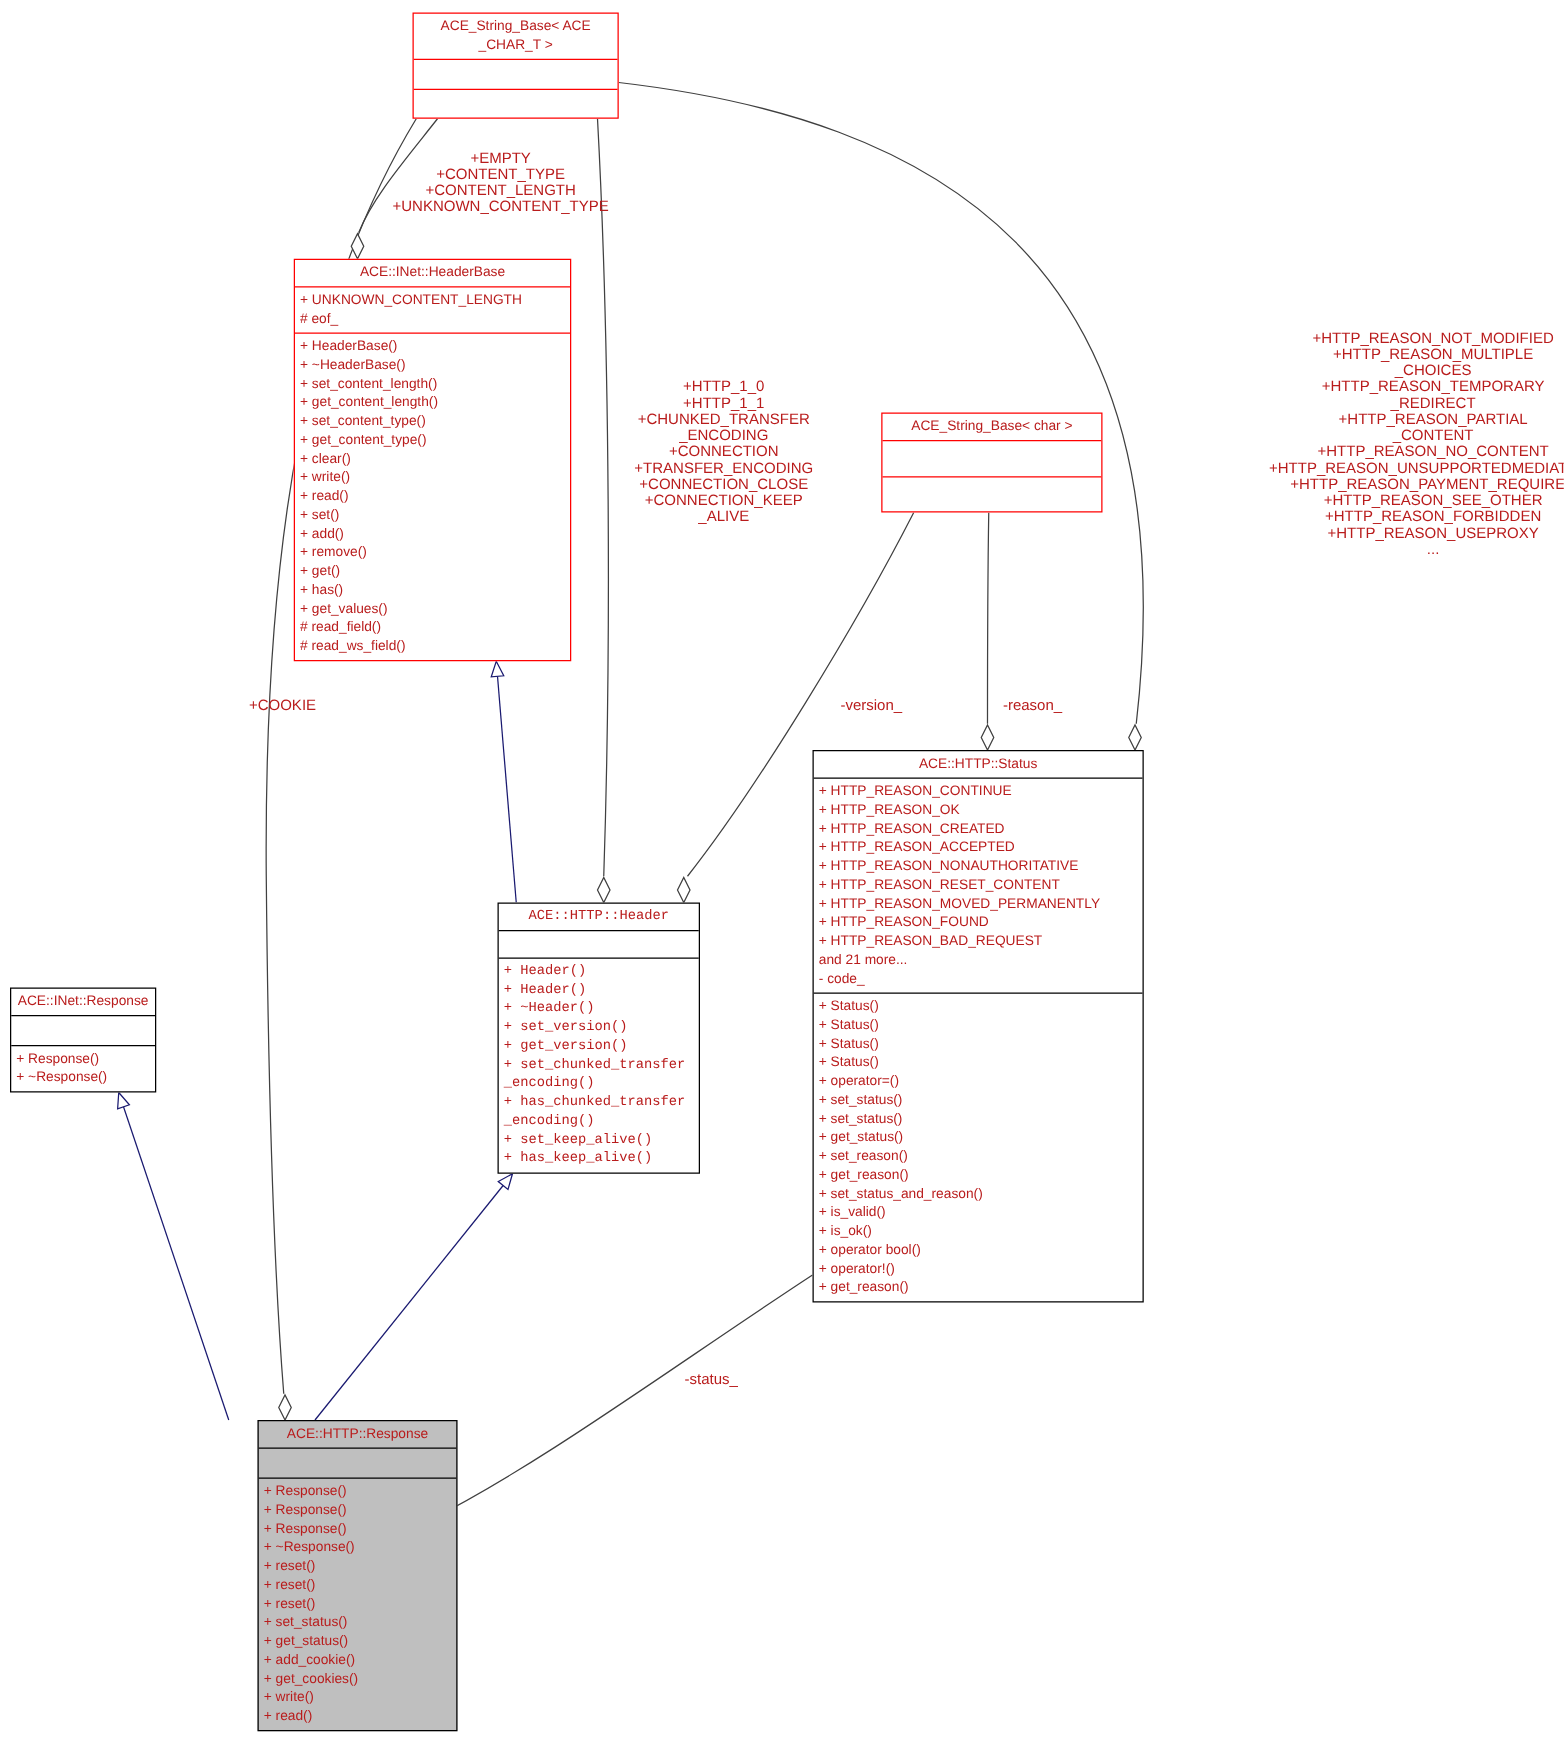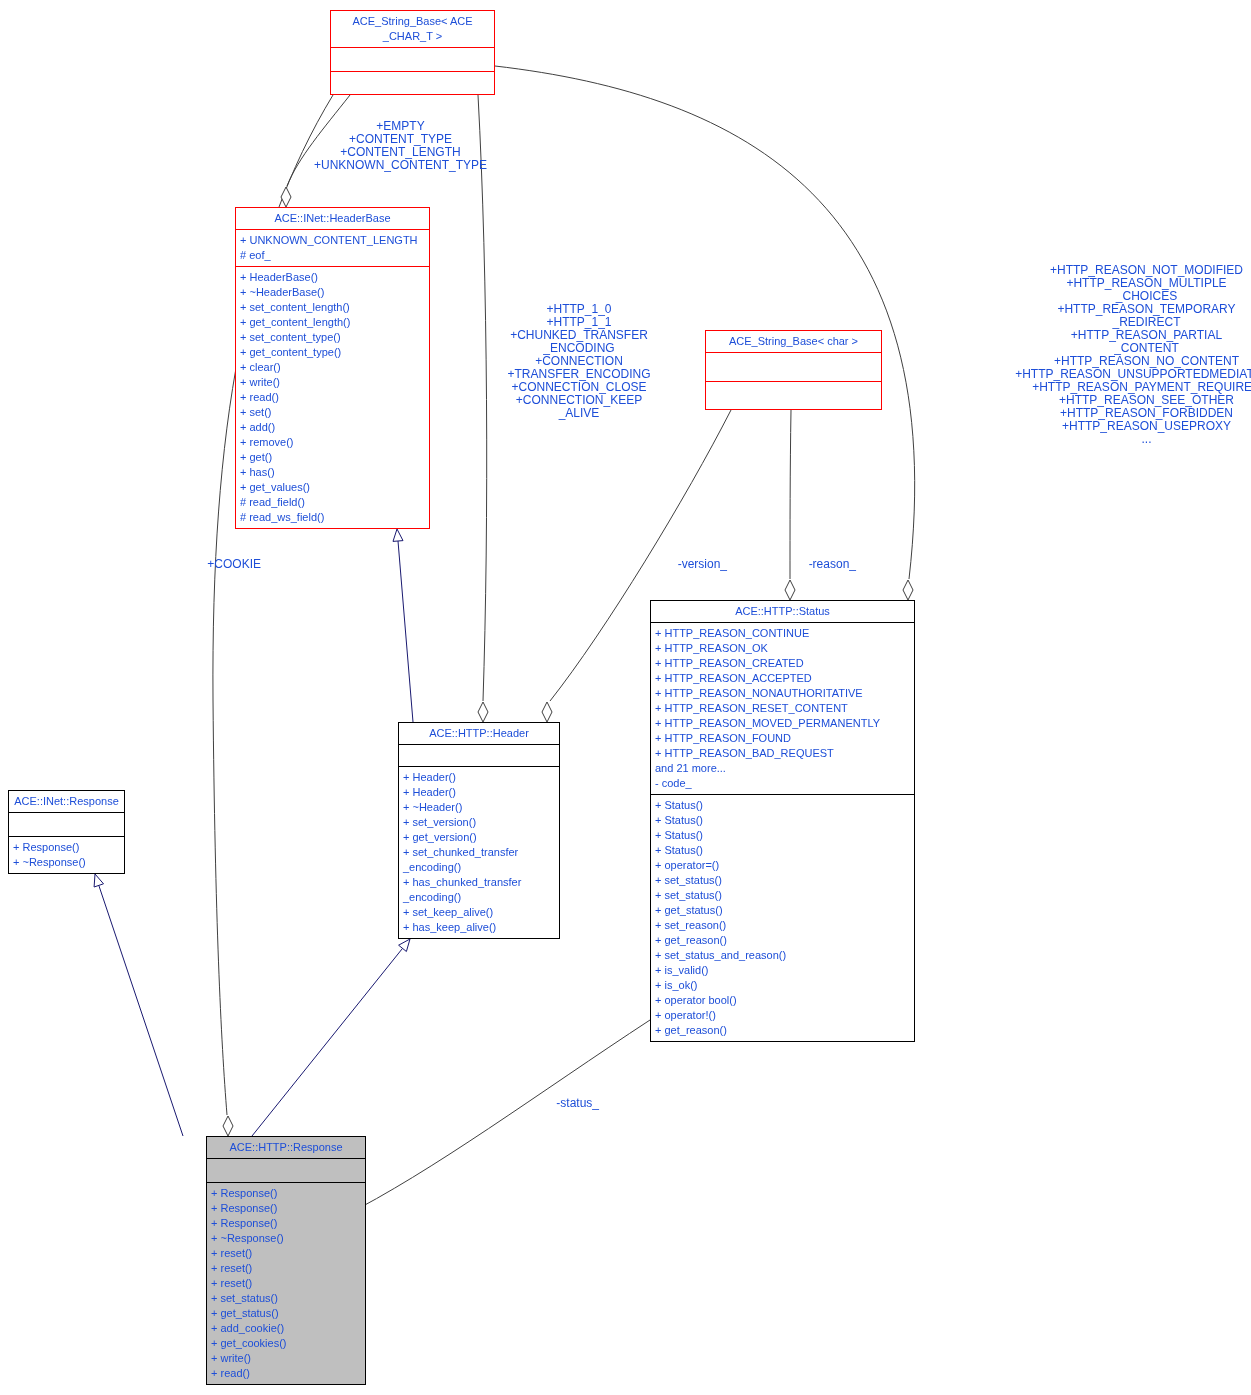--- a/index.html
+++ b/index.html
@@ -3,21 +3,21 @@
 <meta charset="utf-8">
 <style>
   * { box-sizing: border-box; margin: 0; padding: 0; }
   body { background: #ffffff; }
   .canvas {
     position: relative;
     width: 1251px;
     height: 1395px;
     background: #ffffff;
     font-family: "Liberation Sans", sans-serif;
-    color: #1d4ed8;
+    color: #b91c1c;
     overflow: hidden;
   }
   svg.edges { position: absolute; left: 0; top: 0; }
   .class-box {
     position: absolute;
     background: #ffffff;
     border: 1px solid #000000;
     font-size: 11px;
   }
   .class-box.red { border-color: #ff0000; }
@@ -37,21 +37,21 @@
   }
   .comp.last { border-bottom: none; }
   .member-line { line-height: 15px; white-space: pre-line; }
   .edge-label {
     position: absolute;
     font-size: 12px;
     line-height: 13px;
     text-align: center;
     white-space: pre-line;
   }
-  .edge-label.left { text-align: right; }
+  .edge-label.left { text-align: center; }
 </style>
 </head>
 <body>
 
 <div class="canvas">
 
   <svg class="edges" width="1251" height="1395" viewBox="0 0 1251 1395">
 
     <g stroke="#404040" fill="none">
       <path d="M350,95 C324,128 298,158 287,186"></path>
@@ -84,21 +84,21 @@
     </g>
   </svg>
 
   <div class="class-box red" style="left:330px; top:10px; width:165px;">
     <div class="title">ACE_String_Base&lt; ACE
 _CHAR_T &gt;</div>
     <div class="comp" style="height:24px;"></div>
     <div class="comp last" style="height:22px;"></div>
   </div>
 
-  <div class="class-box red" style="left:235px; top:207px; width:195px;">
+  <div class="class-box red" style="left:235px; top:207px; width:222px;">
     <div class="title">ACE::INet::HeaderBase</div>
     <div class="comp">
         <div class="member-line">+ UNKNOWN_CONTENT_LENGTH</div>
         <div class="member-line"># eof_</div>
       </div>
     <div class="comp last">
         <div class="member-line">+ HeaderBase()</div>
         <div class="member-line">+ ~HeaderBase()</div>
         <div class="member-line">+ set_content_length()</div>
         <div class="member-line">+ get_content_length()</div>
@@ -152,21 +152,21 @@
         <div class="member-line">+ get_reason()</div>
         <div class="member-line">+ set_status_and_reason()</div>
         <div class="member-line">+ is_valid()</div>
         <div class="member-line">+ is_ok()</div>
         <div class="member-line">+ operator bool()</div>
         <div class="member-line">+ operator!()</div>
         <div class="member-line">+ get_reason()</div>
       </div>
   </div>
 
-  <div class="class-box" style="left:398px; top:722px; width:162px;">
+  <div class="class-box" style="left:398px; top:722px; width:162px;font-family:Liberation Mono, monospace;">
     <div class="title">ACE::HTTP::Header</div>
     <div class="comp" style="height:22px;"></div>
     <div class="comp last">
         <div class="member-line">+ Header()</div>
         <div class="member-line">+ Header()</div>
         <div class="member-line">+ ~Header()</div>
         <div class="member-line">+ set_version()</div>
         <div class="member-line">+ get_version()</div>
         <div class="member-line">+ set_chunked_transfer
 _encoding()</div>

